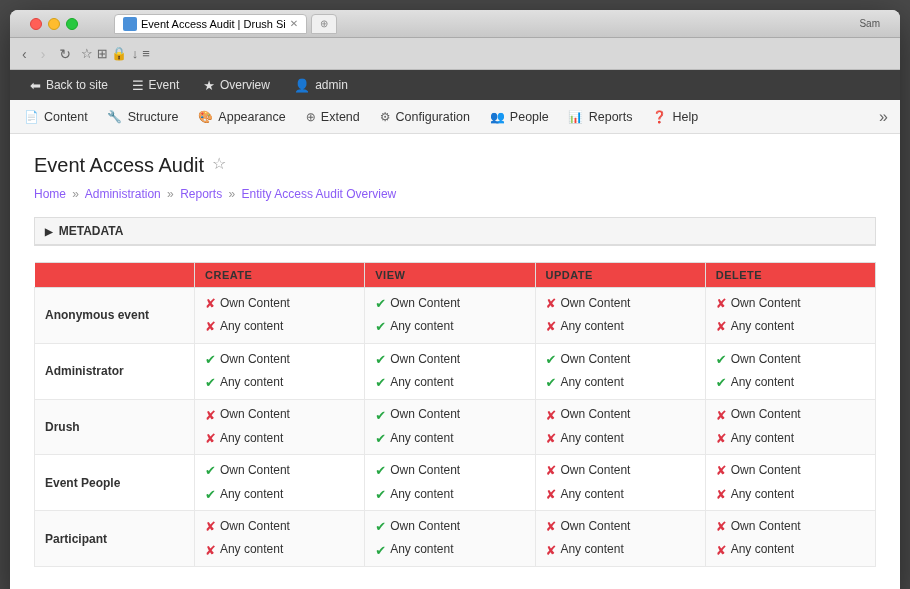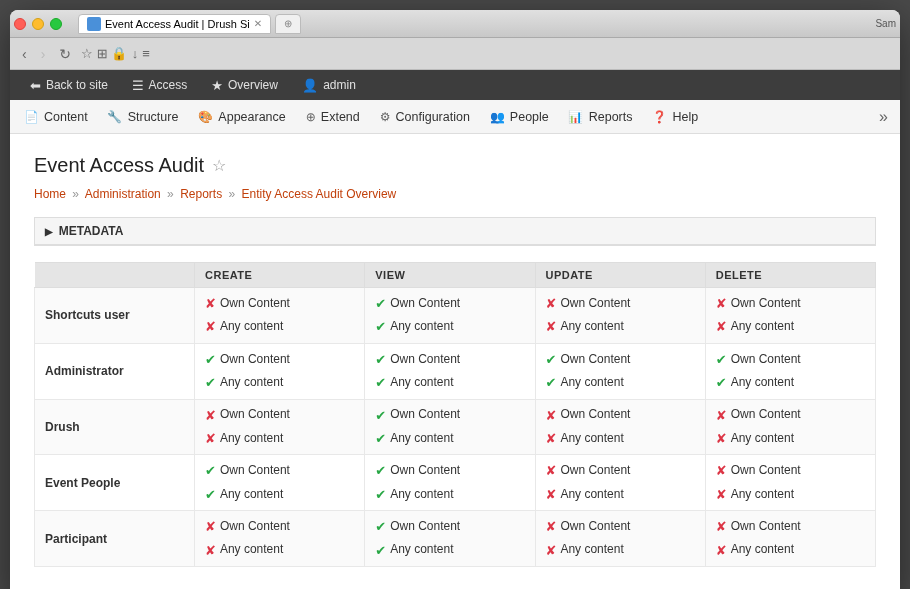--- a/index.html
+++ b/index.html
@@ -22,23 +22,24 @@
       box-shadow: 0 10px 40px rgba(0,0,0,0.5);
       display: flex;
       flex-direction: column;
     }
     
     .titlebar {
       background: linear-gradient(180deg, #e0e0e0, #c8c8c8);
       height: 28px;
       display: flex;
       align-items: center;
-      padding: 0 4px;
+      padding: 0 20px;
       flex-shrink: 0;
       border-bottom: 1px solid #aaa;
+      gap: 20px;
     }
     .traffic-lights {
       display: flex;
       gap: 6px;
       margin-right: 8px;
     }
     .traffic-light {
       width: 12px;
       height: 12px;
       border-radius: 50%;
@@ -152,31 +153,31 @@
       background: white;
       flex: 1;
       overflow-y: auto;
       padding: 20px 24px;
     }
     .page-title {
       font-size: 20px;
       font-weight: 300;
       color: #222;
       display: flex;
-      align-items: center;
+      align-items: flex-start;
       gap: 8px;
       margin-bottom: 10px;
     }
     .star-icon { font-size: 16px; color: #999; cursor: pointer; }
     .breadcrumb {
       font-size: 12px;
       color: #666;
       margin-bottom: 16px;
     }
-    .breadcrumb a { color: #c2410c; text-decoration: none; }
+    .breadcrumb a { color: #8b5cf6; text-decoration: none; }
     .breadcrumb .sep { color: #999; margin: 0 3px; }
     
     .metadata-section {
       border: 1px solid #ddd;
       margin-bottom: 16px;
     }
     .metadata-header {
       background: #f5f5f5;
       padding: 6px 10px;
       font-size: 12px;
@@ -189,21 +190,21 @@
       gap: 6px;
     }
     .metadata-header .triangle { font-size: 10px; }
     
     .audit-table {
       width: 100%;
       border-collapse: collapse;
       font-size: 12px;
     }
     .audit-table th {
-      background: #e5e5e5;
+      background: #ef4444;
       border: 1px solid #ddd;
       padding: 6px 10px;
       text-align: left;
       font-weight: bold;
       color: #333;
       font-size: 11px;
       letter-spacing: 0.5px;
     }
     .audit-table th:first-child { border-left: none; width: 160px; }
     .audit-table td {
@@ -261,21 +262,21 @@
     </div>
   </div>
 
   <div class="admin-toolbar">
     <a class="admin-toolbar-item">
       <span class="icon">⬅</span>
       <span>Back to site</span>
     </a>
     <a class="admin-toolbar-item">
       <span class="icon">☰</span>
-      <span>Access</span>
+      <span>Event</span>
     </a>
     <a class="admin-toolbar-item">
       <span class="icon">★</span>
       <span>Overview</span>
     </a>
     <a class="admin-toolbar-item">
       <span class="icon">👤</span>
       <span>admin</span>
     </a>
   </div>
@@ -346,21 +347,21 @@
         <tr>
           <th></th>
           <th>CREATE</th>
           <th>VIEW</th>
           <th>UPDATE</th>
           <th>DELETE</th>
         </tr>
       </thead>
       <tbody id="audit-table-body">
       <tr>
-    <td><strong>Shortcuts user</strong></td>
+    <td><strong>Anonymous event</strong></td>
     <td class="perm-cell">
     <div class="perm-line">
                 <span class="check-no">✘</span>
                 <span class="perm-text">Own Content</span>
               </div>
     <div class="perm-line">
                 <span class="check-no">✘</span>
                 <span class="perm-text">Any content</span>
               </div>
   </td>

